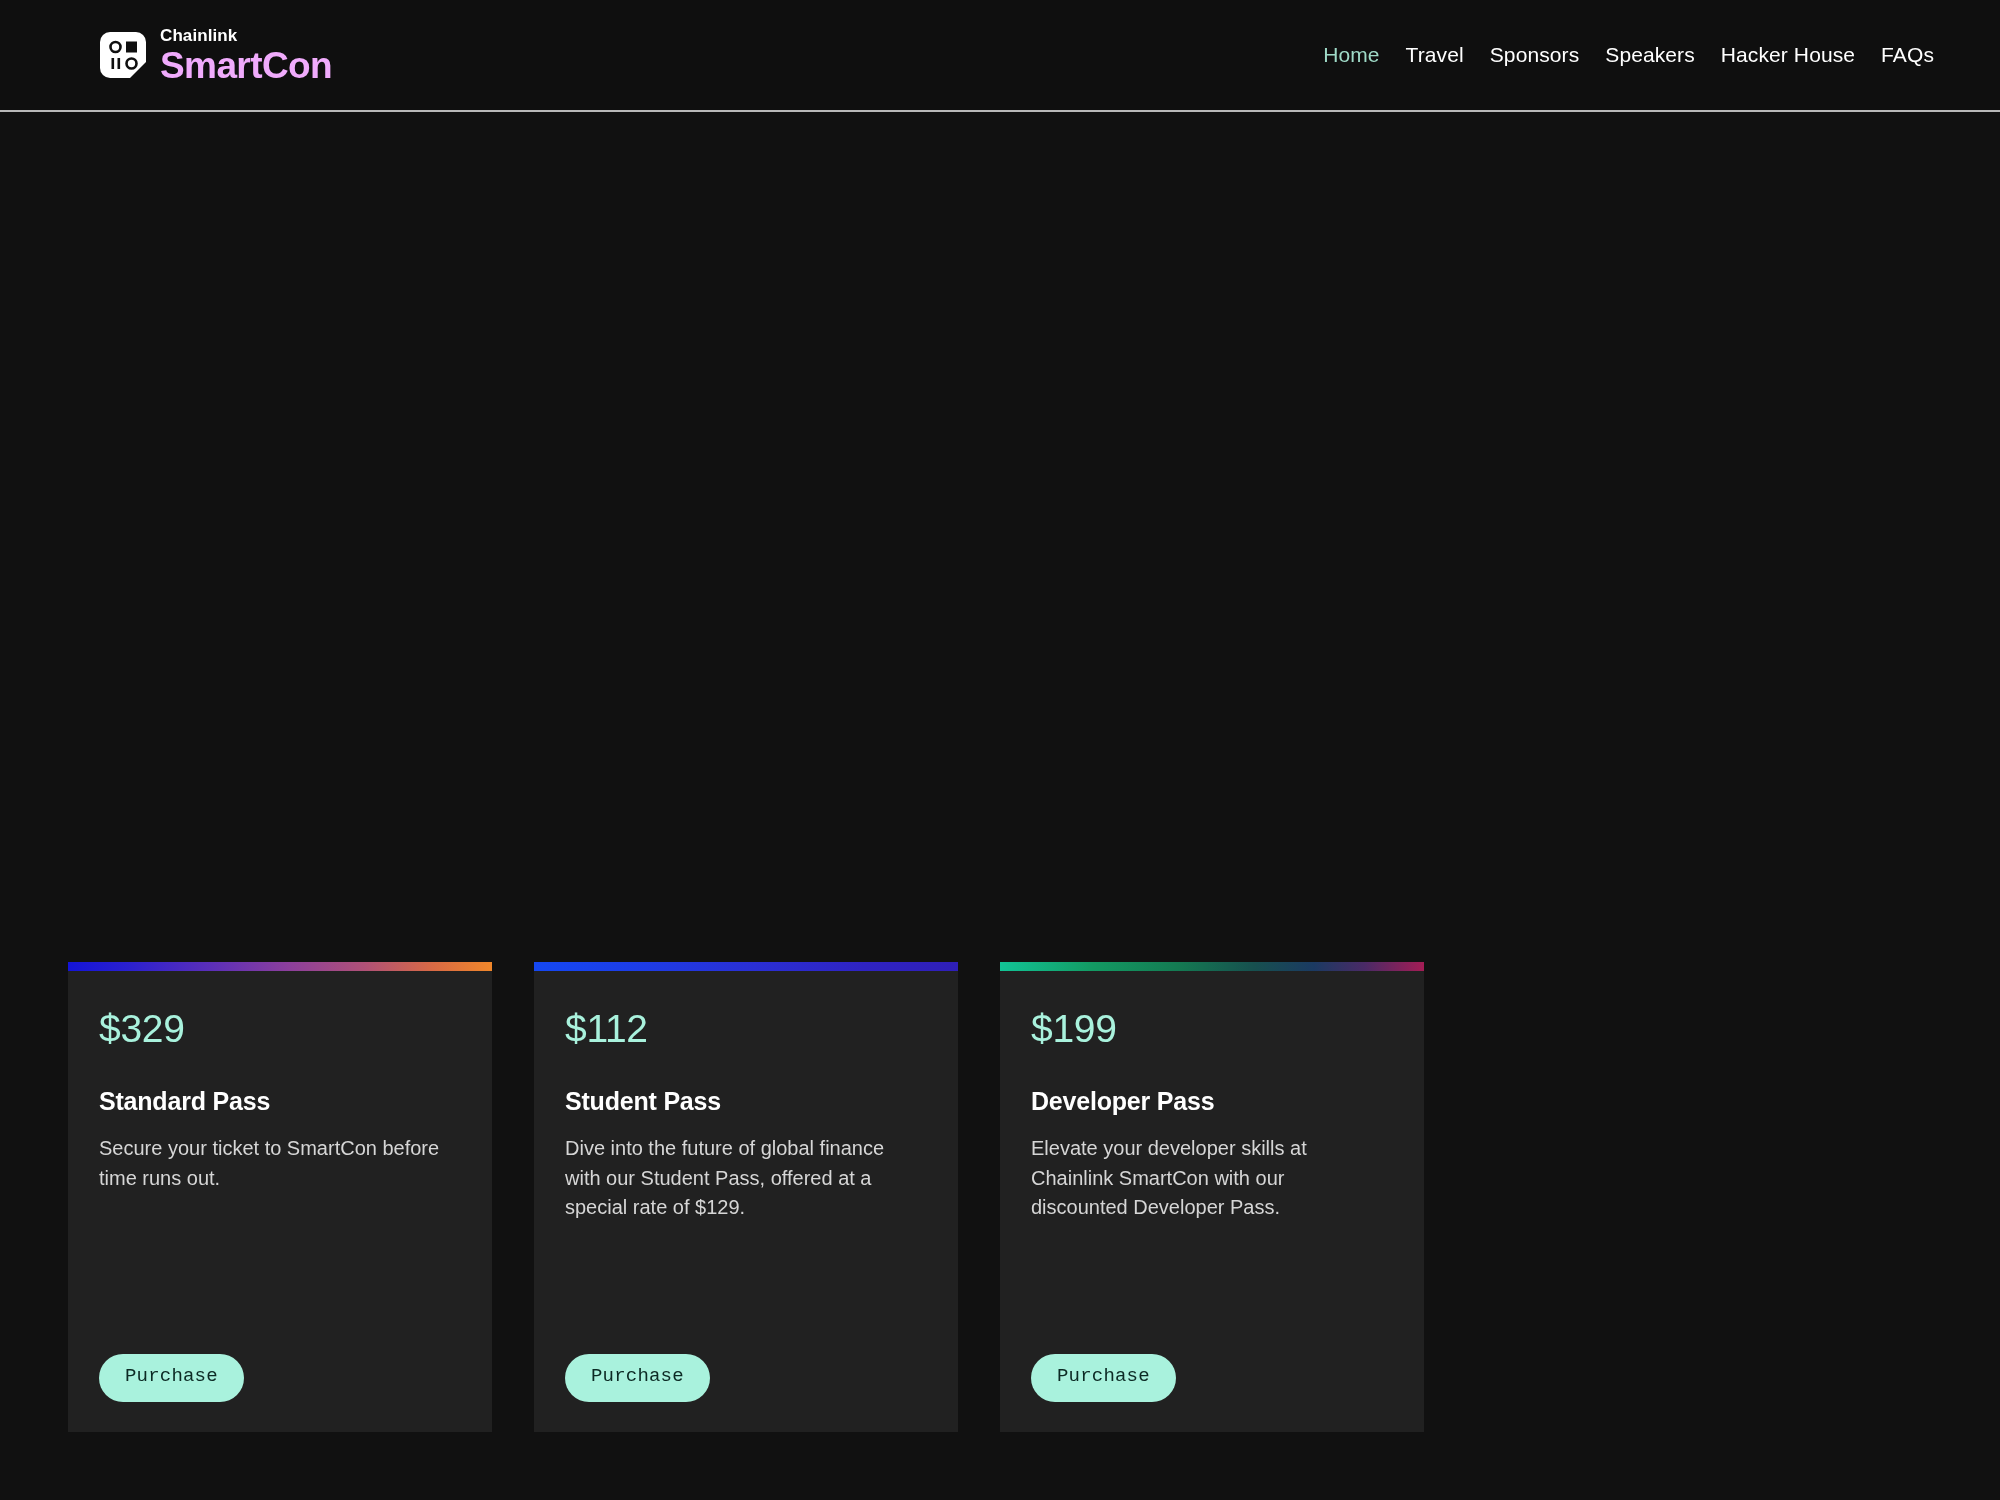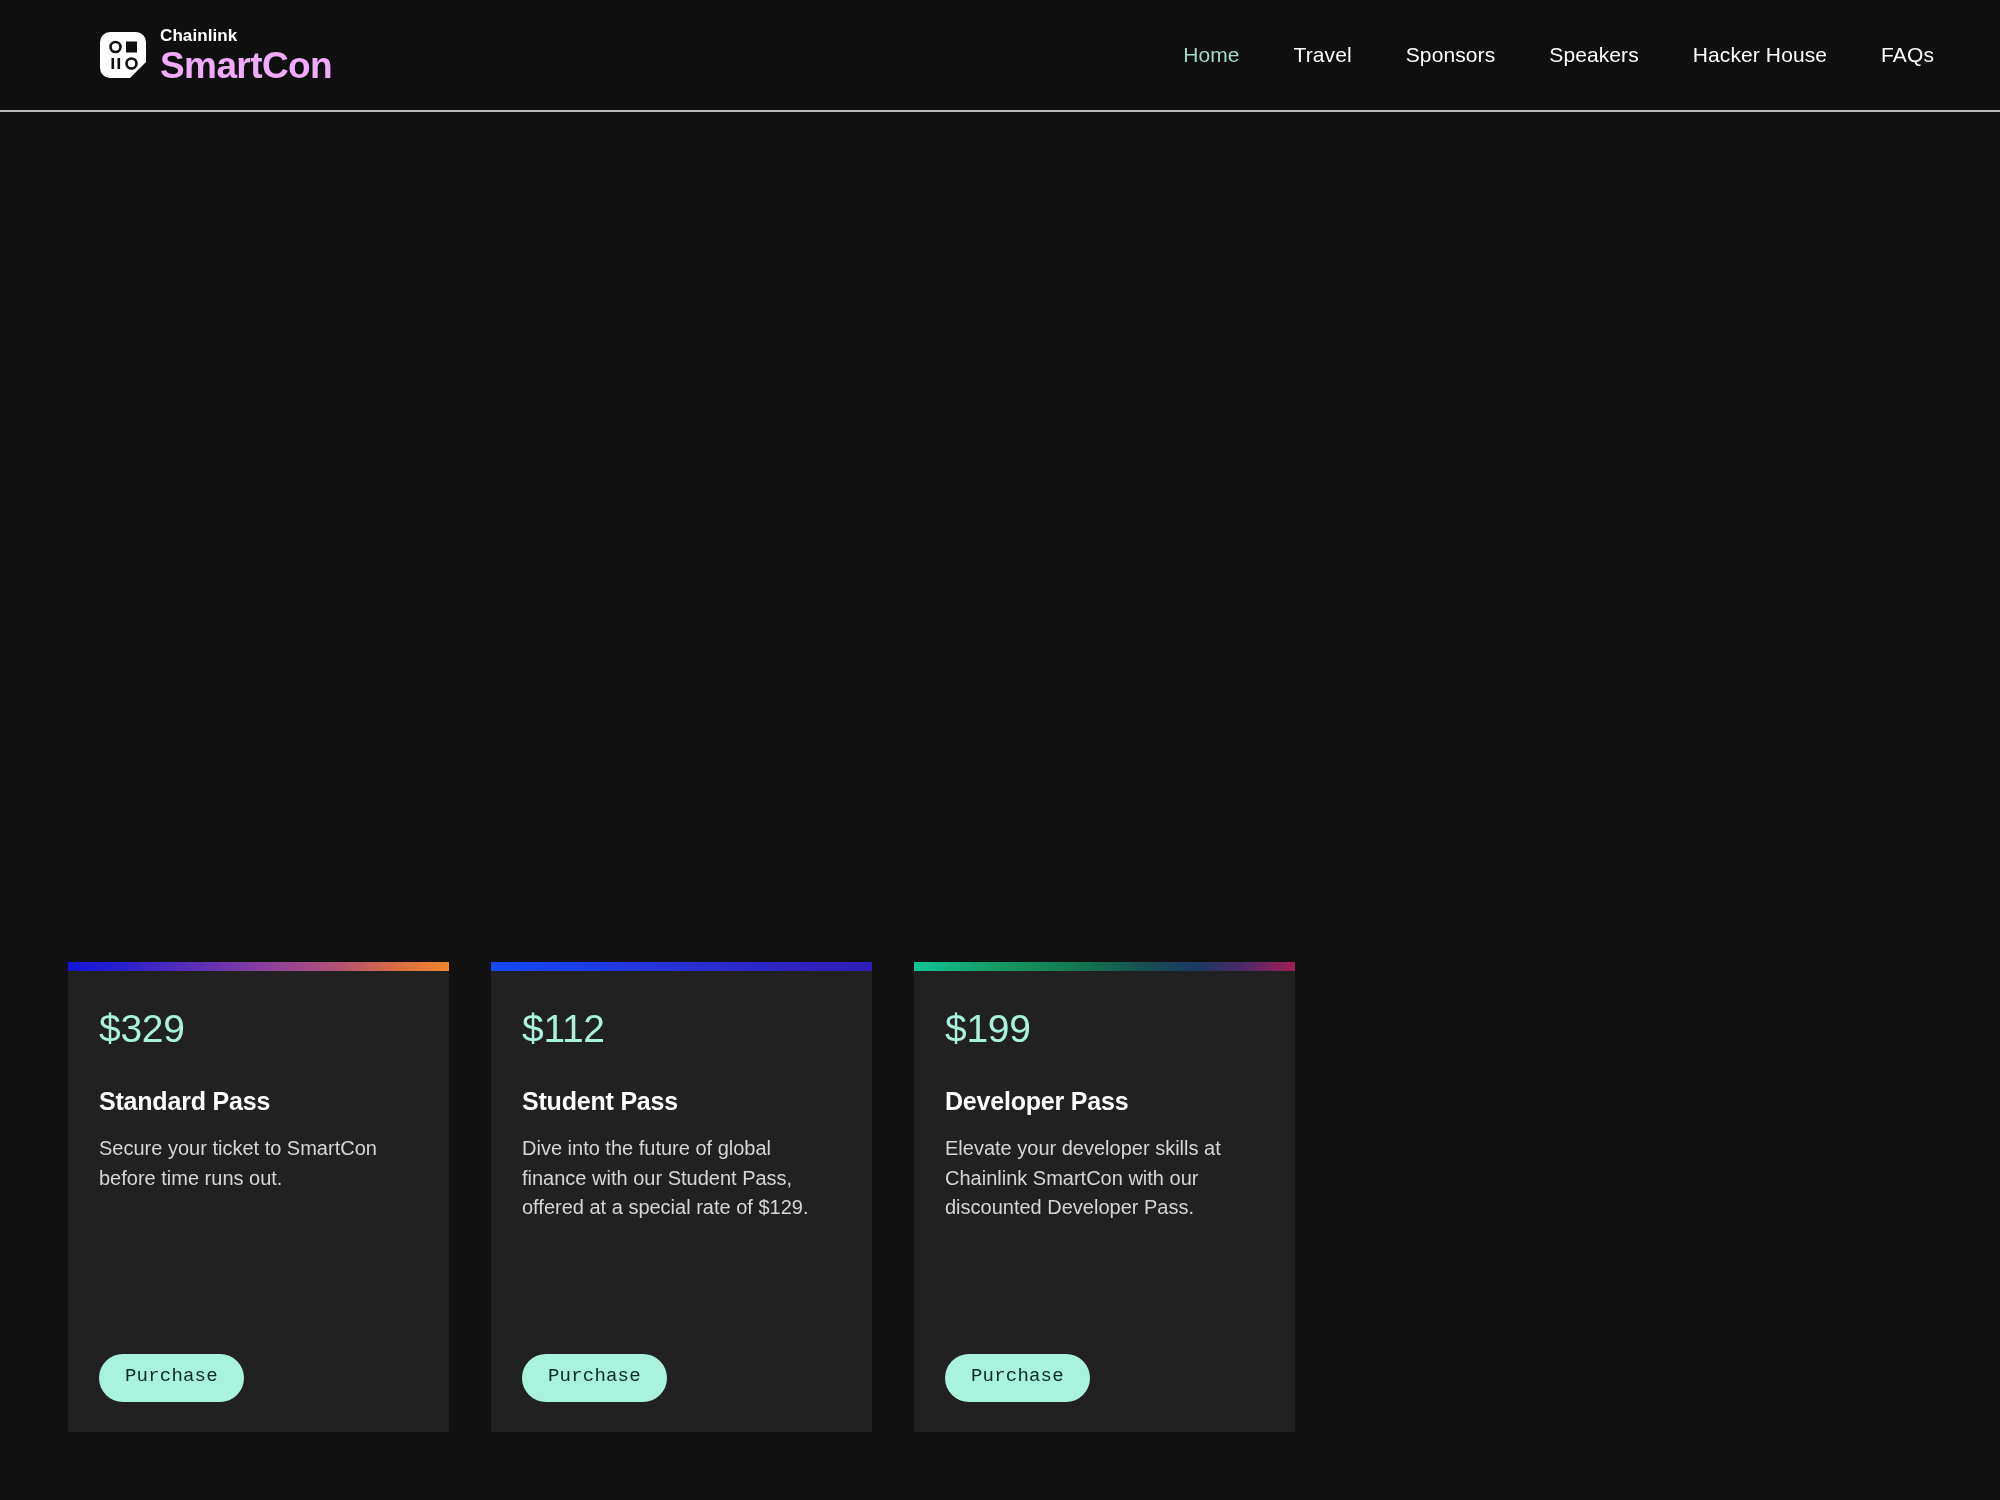--- a/index.html
+++ b/index.html
@@ -59,21 +59,21 @@
   .brand-bottom {
     color: #f0abfc;
     font-size: 37px;
     font-weight: 700;
     letter-spacing: -0.6px;
   }
 
   .main-nav {
     display: flex;
     align-items: center;
-    gap: 54px;
+    gap: 26px;
   }
 
   .nav-link {
     color: #ffffff;
     font-size: 21px;
     font-weight: 400;
     text-decoration: none;
     white-space: nowrap;
     letter-spacing: 0.1px;
   }
@@ -97,21 +97,21 @@
   
   .pricing-row {
     position: absolute;
     top: 850px;
     left: 68px;
     display: flex;
     gap: 42px;
   }
 
   .price-card {
-    width: 381px;
+    width: 424px;
     height: 470px;
     background: #212121;
     display: flex;
     flex-direction: column;
     position: relative;
     overflow: hidden;
   }
 
   .card-accent-bar {
     height: 9px;

